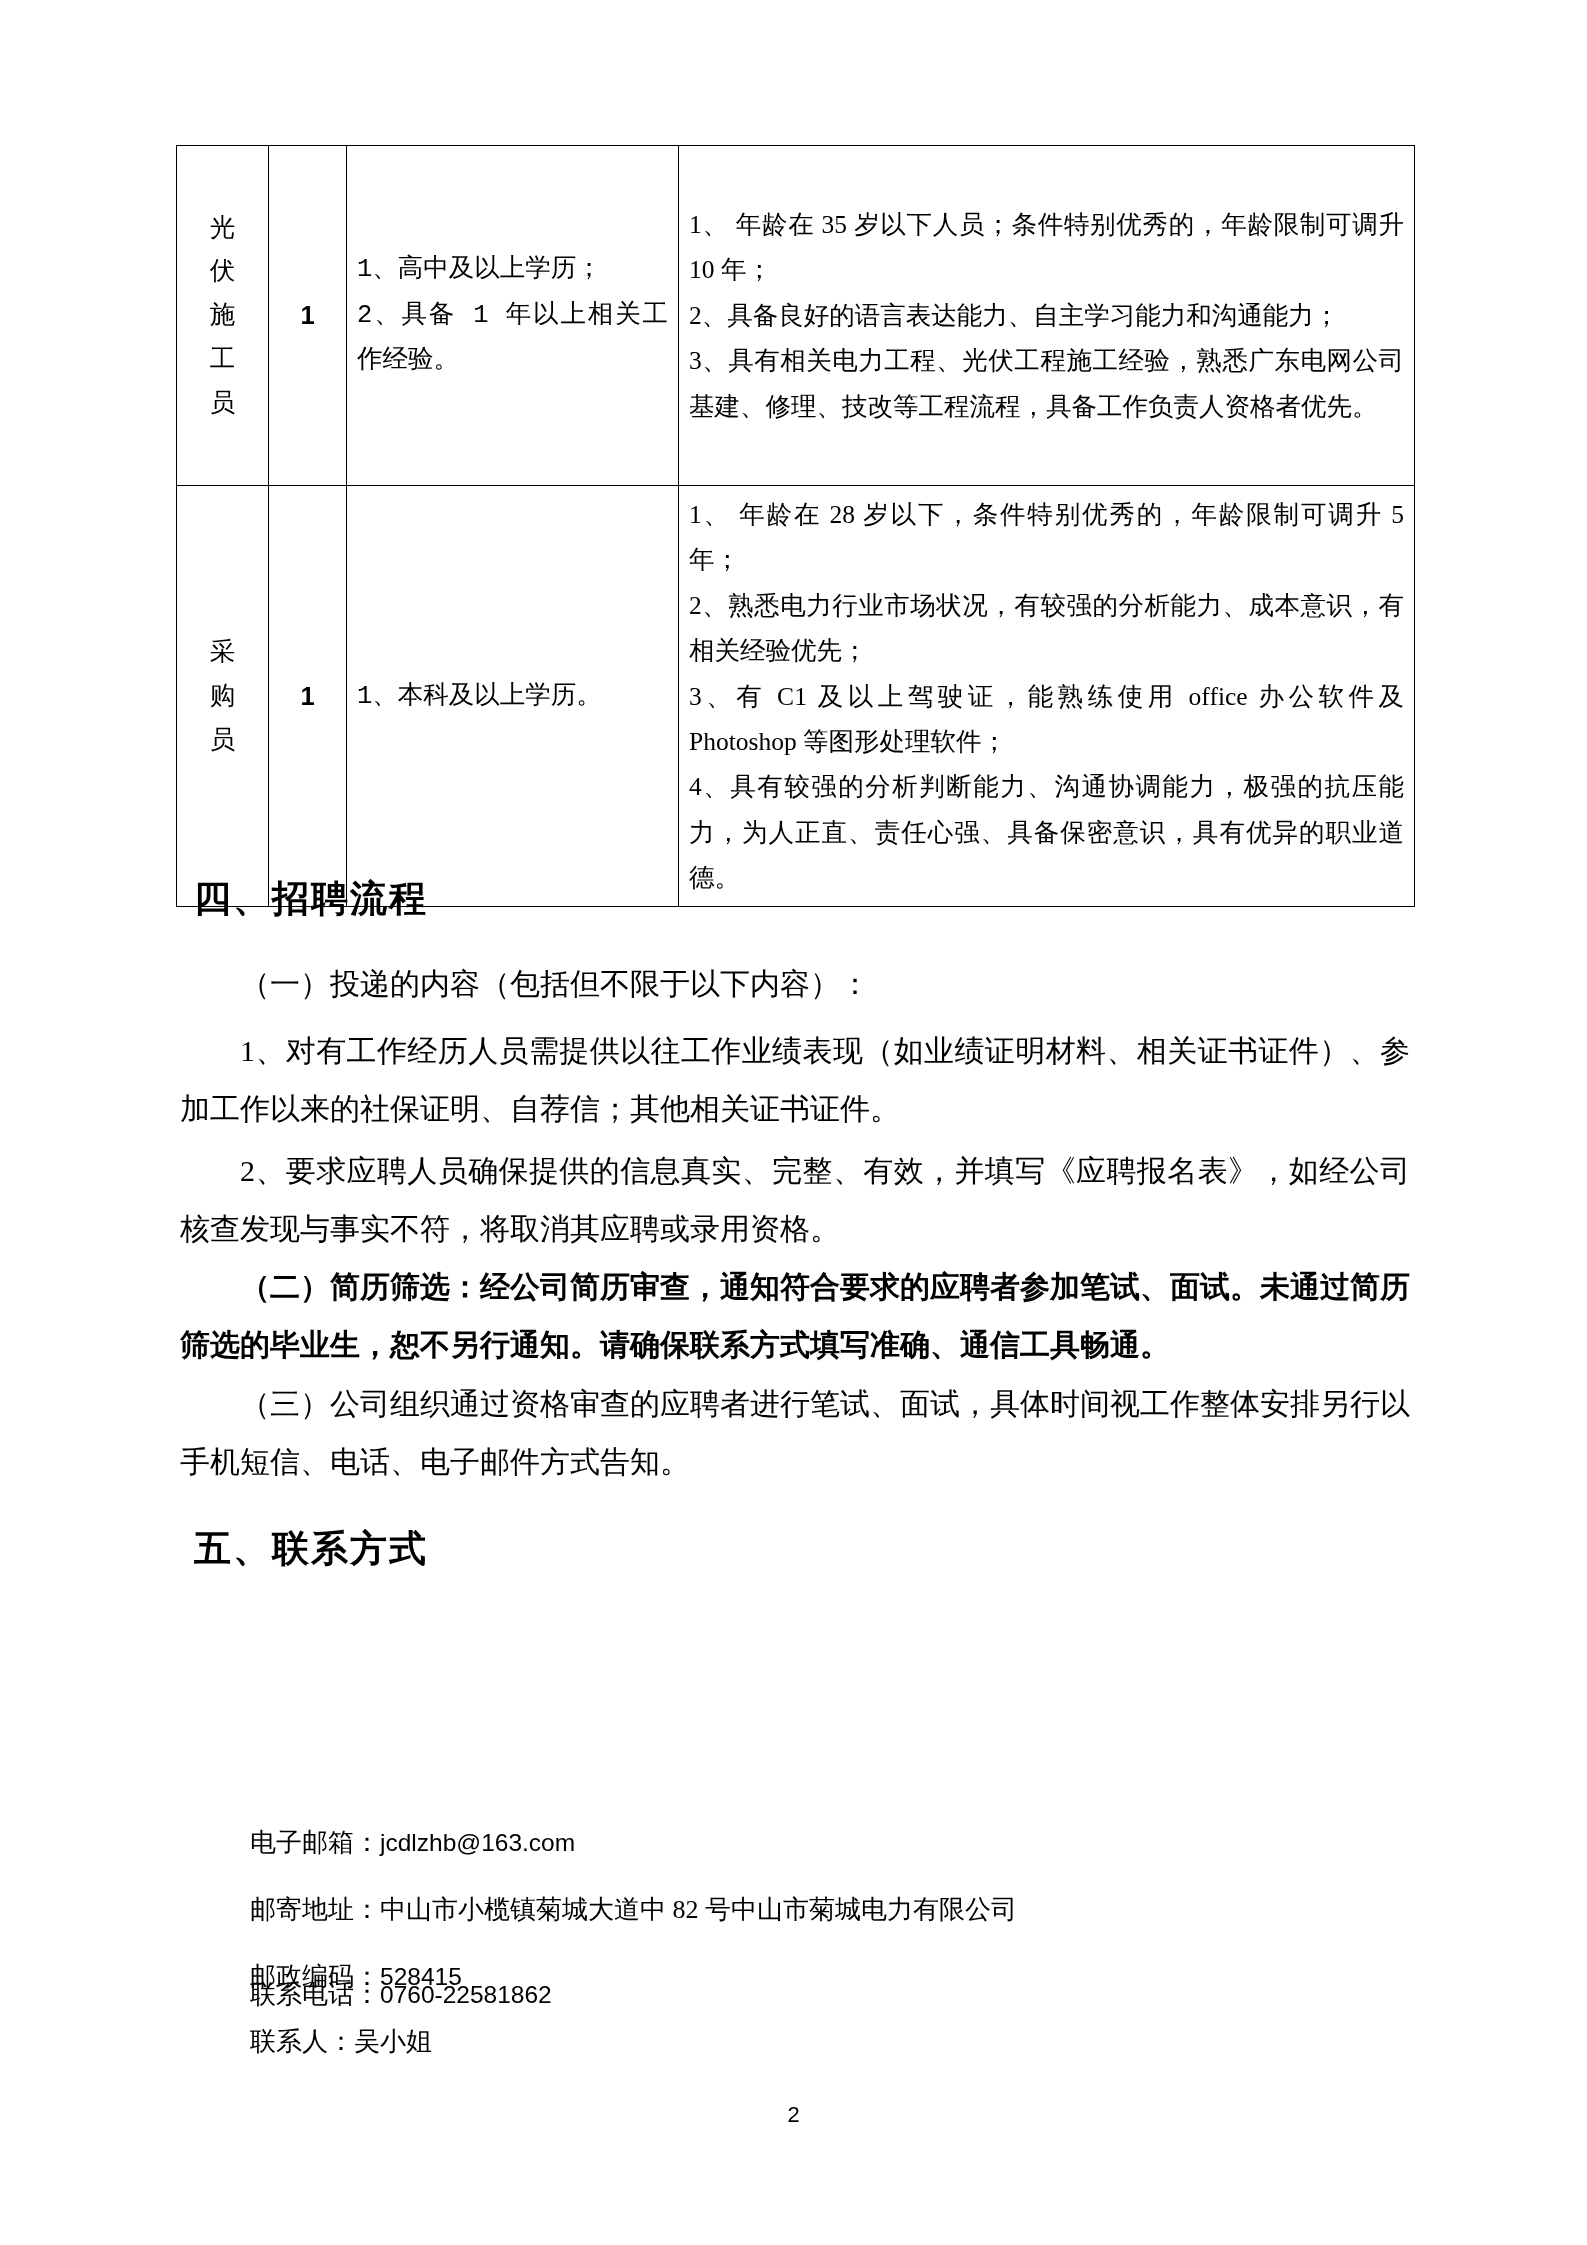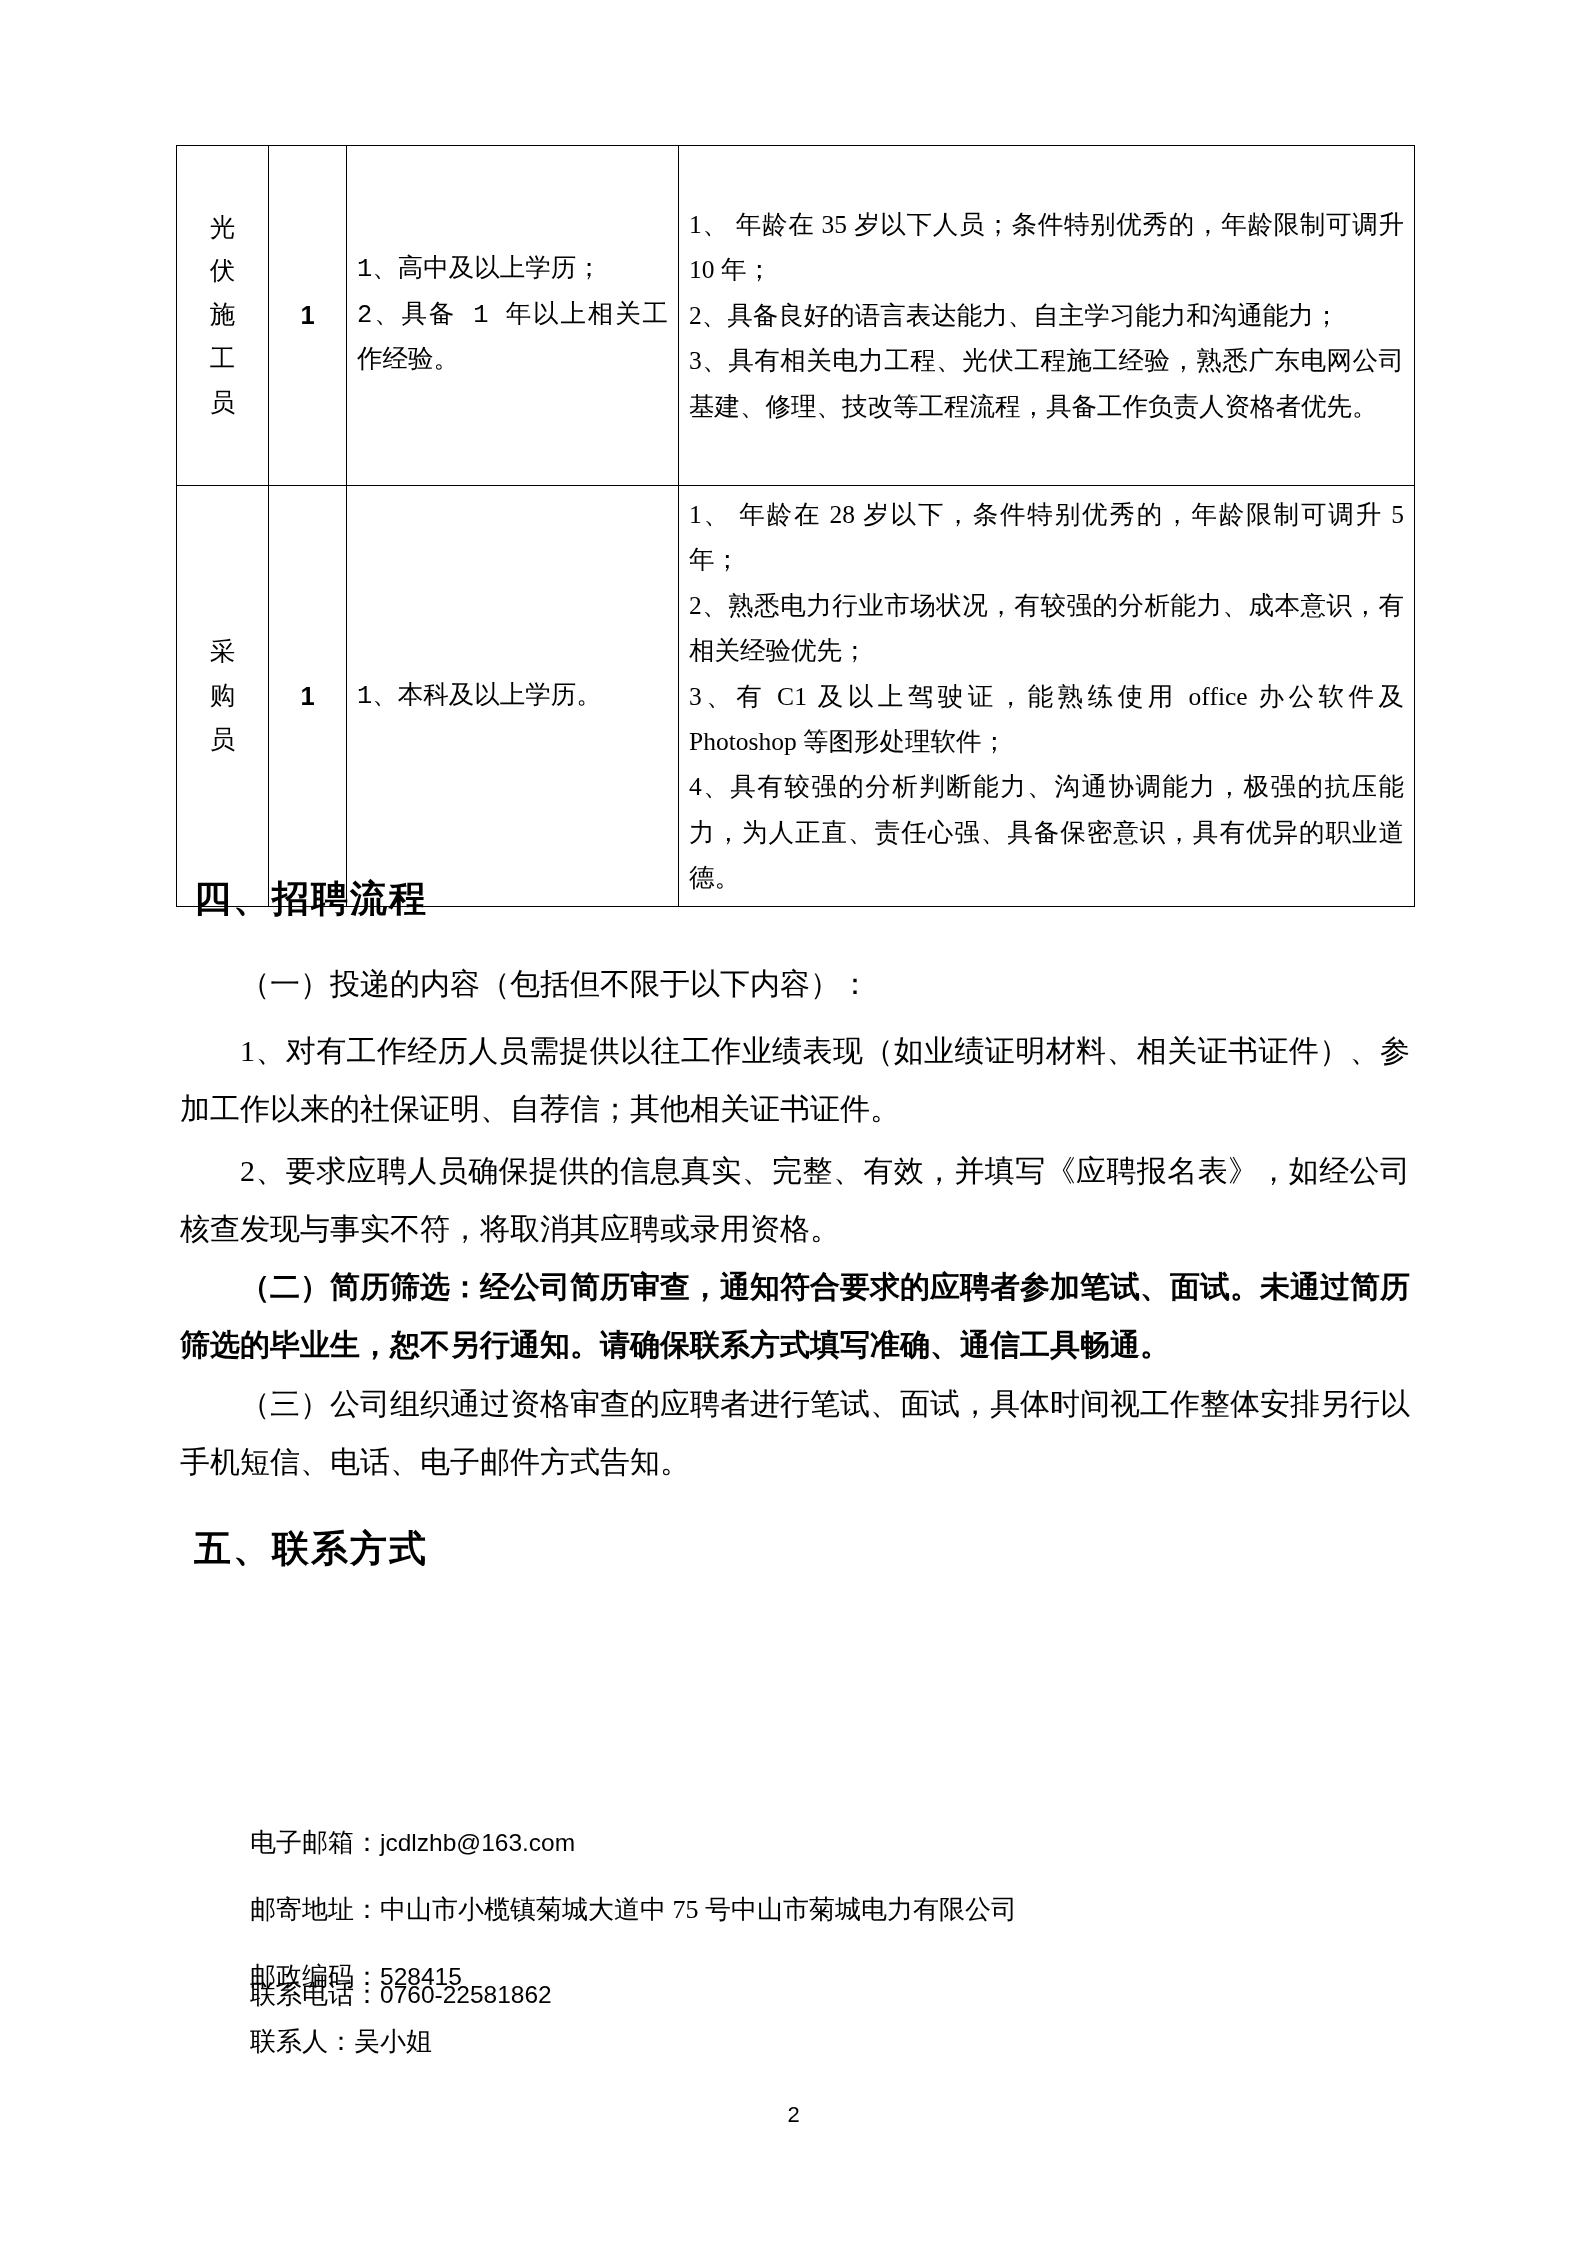--- a/index.html
+++ b/index.html
@@ -186,21 +186,21 @@
 
   <div class="para" id="p-screen">（二）简历筛选：经公司简历审查，通知符合要求的应聘者参加笔试、面试。未通过简历筛选的毕业生，恕不另行通知。请确保联系方式填写准确、通信工具畅通。</div>
 
   <div class="para" id="p-exam">（三）公司组织通过资格审查的应聘者进行笔试、面试，具体时间视工作整体安排另行以手机短信、电话、电子邮件方式告知。</div>
 
   <div class="h2" id="heading-five">五、联系方式</div>
 
 
   <div class="contact-line" id="c-email"><span>电子邮箱：</span><span class="mono-ascii">jcdlzhb@163.com</span></div>
 
-  <div class="contact-line" id="c-addr"><span>邮寄地址：</span><span>中山市小榄镇菊城大道中 75 号中山市菊城电力有限公司</span></div>
+  <div class="contact-line" id="c-addr"><span>邮寄地址：</span><span>中山市小榄镇菊城大道中 82 号中山市菊城电力有限公司</span></div>
 
   <div class="contact-line" id="c-zip"><span>邮政编码：</span><span class="mono-ascii">528415</span></div>
 
   <div class="contact-line" id="c-person"><span>联系人：</span><span>吴小姐</span></div>
 
   <div class="contact-line" id="c-phone"><span>联系电话：</span><span class="mono-ascii">0760-22581862</span></div>
 
   <div id="page-number">2</div>
 
 </div>

